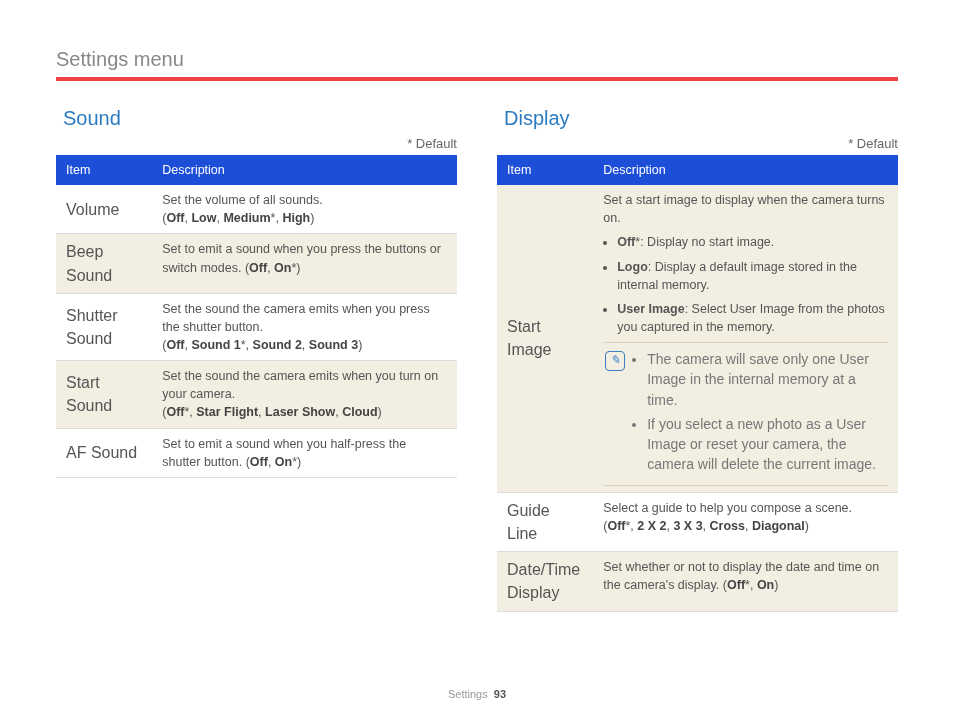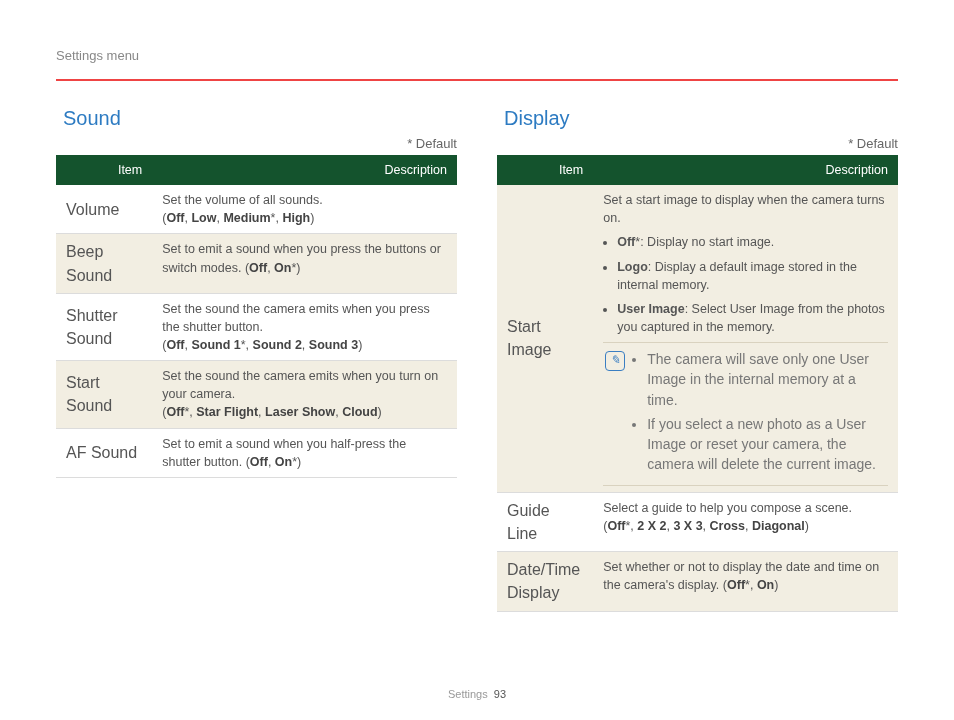--- a/index.html
+++ b/index.html
@@ -13,26 +13,26 @@
     box-sizing: border-box;
   }
   .page {
     padding: 48px 56px 20px 56px;
     display: flex;
     flex-direction: column;
     height: 100%;
     box-sizing: border-box;
   }
   .breadcrumb {
-    font-size: 13px;
+    font-size: 20px;
     color: #888;
     font-weight: 300;
     margin-bottom: 4px;
-    border-bottom: 2px solid #ef4444;
-    padding-bottom: 16px;
+    border-bottom: 4px solid #ef4444;
+    padding-bottom: 6px;
   }
   .columns {
     display: flex;
     gap: 40px;
     margin-top: 22px;
   }
   .col {
     flex: 1;
   }
   h2.section {
@@ -47,24 +47,24 @@
     text-align: right;
     margin: 0 0 4px 0;
   }
   table.settings {
     width: 100%;
     border-collapse: collapse;
     font-size: 12.5px;
     line-height: 1.45;
   }
   table.settings th {
-    background: #14532d;
+    background: #1d4ed8;
     color: #fff;
     font-weight: 400;
-    text-align: right;
+    text-align: left;
     padding: 6px 10px;
   }
   table.settings th.item-col { width: 24%; }
   table.settings td {
     padding: 6px 10px;
     vertical-align: top;
     color: #555;
     border-bottom: 1px solid #dcdcdc;
   }
   table.settings tr.alt td {
@@ -111,21 +111,21 @@
     font-size: 14px;
     color: #777;
   }
   .note-box ul li { margin-bottom: 4px; }
   .footer {
     margin-top: auto;
     text-align: center;
     font-size: 11px;
     color: #999;
   }
-  .footer .pg { color: #555; }
+  .footer .pg { color: #555; font-weight: bold; }
 </style>
 </head>
 <body>
 
 <div class="page">
   <div class="breadcrumb">Settings menu</div>
 
   <div class="columns">
 
     <div class="col">

